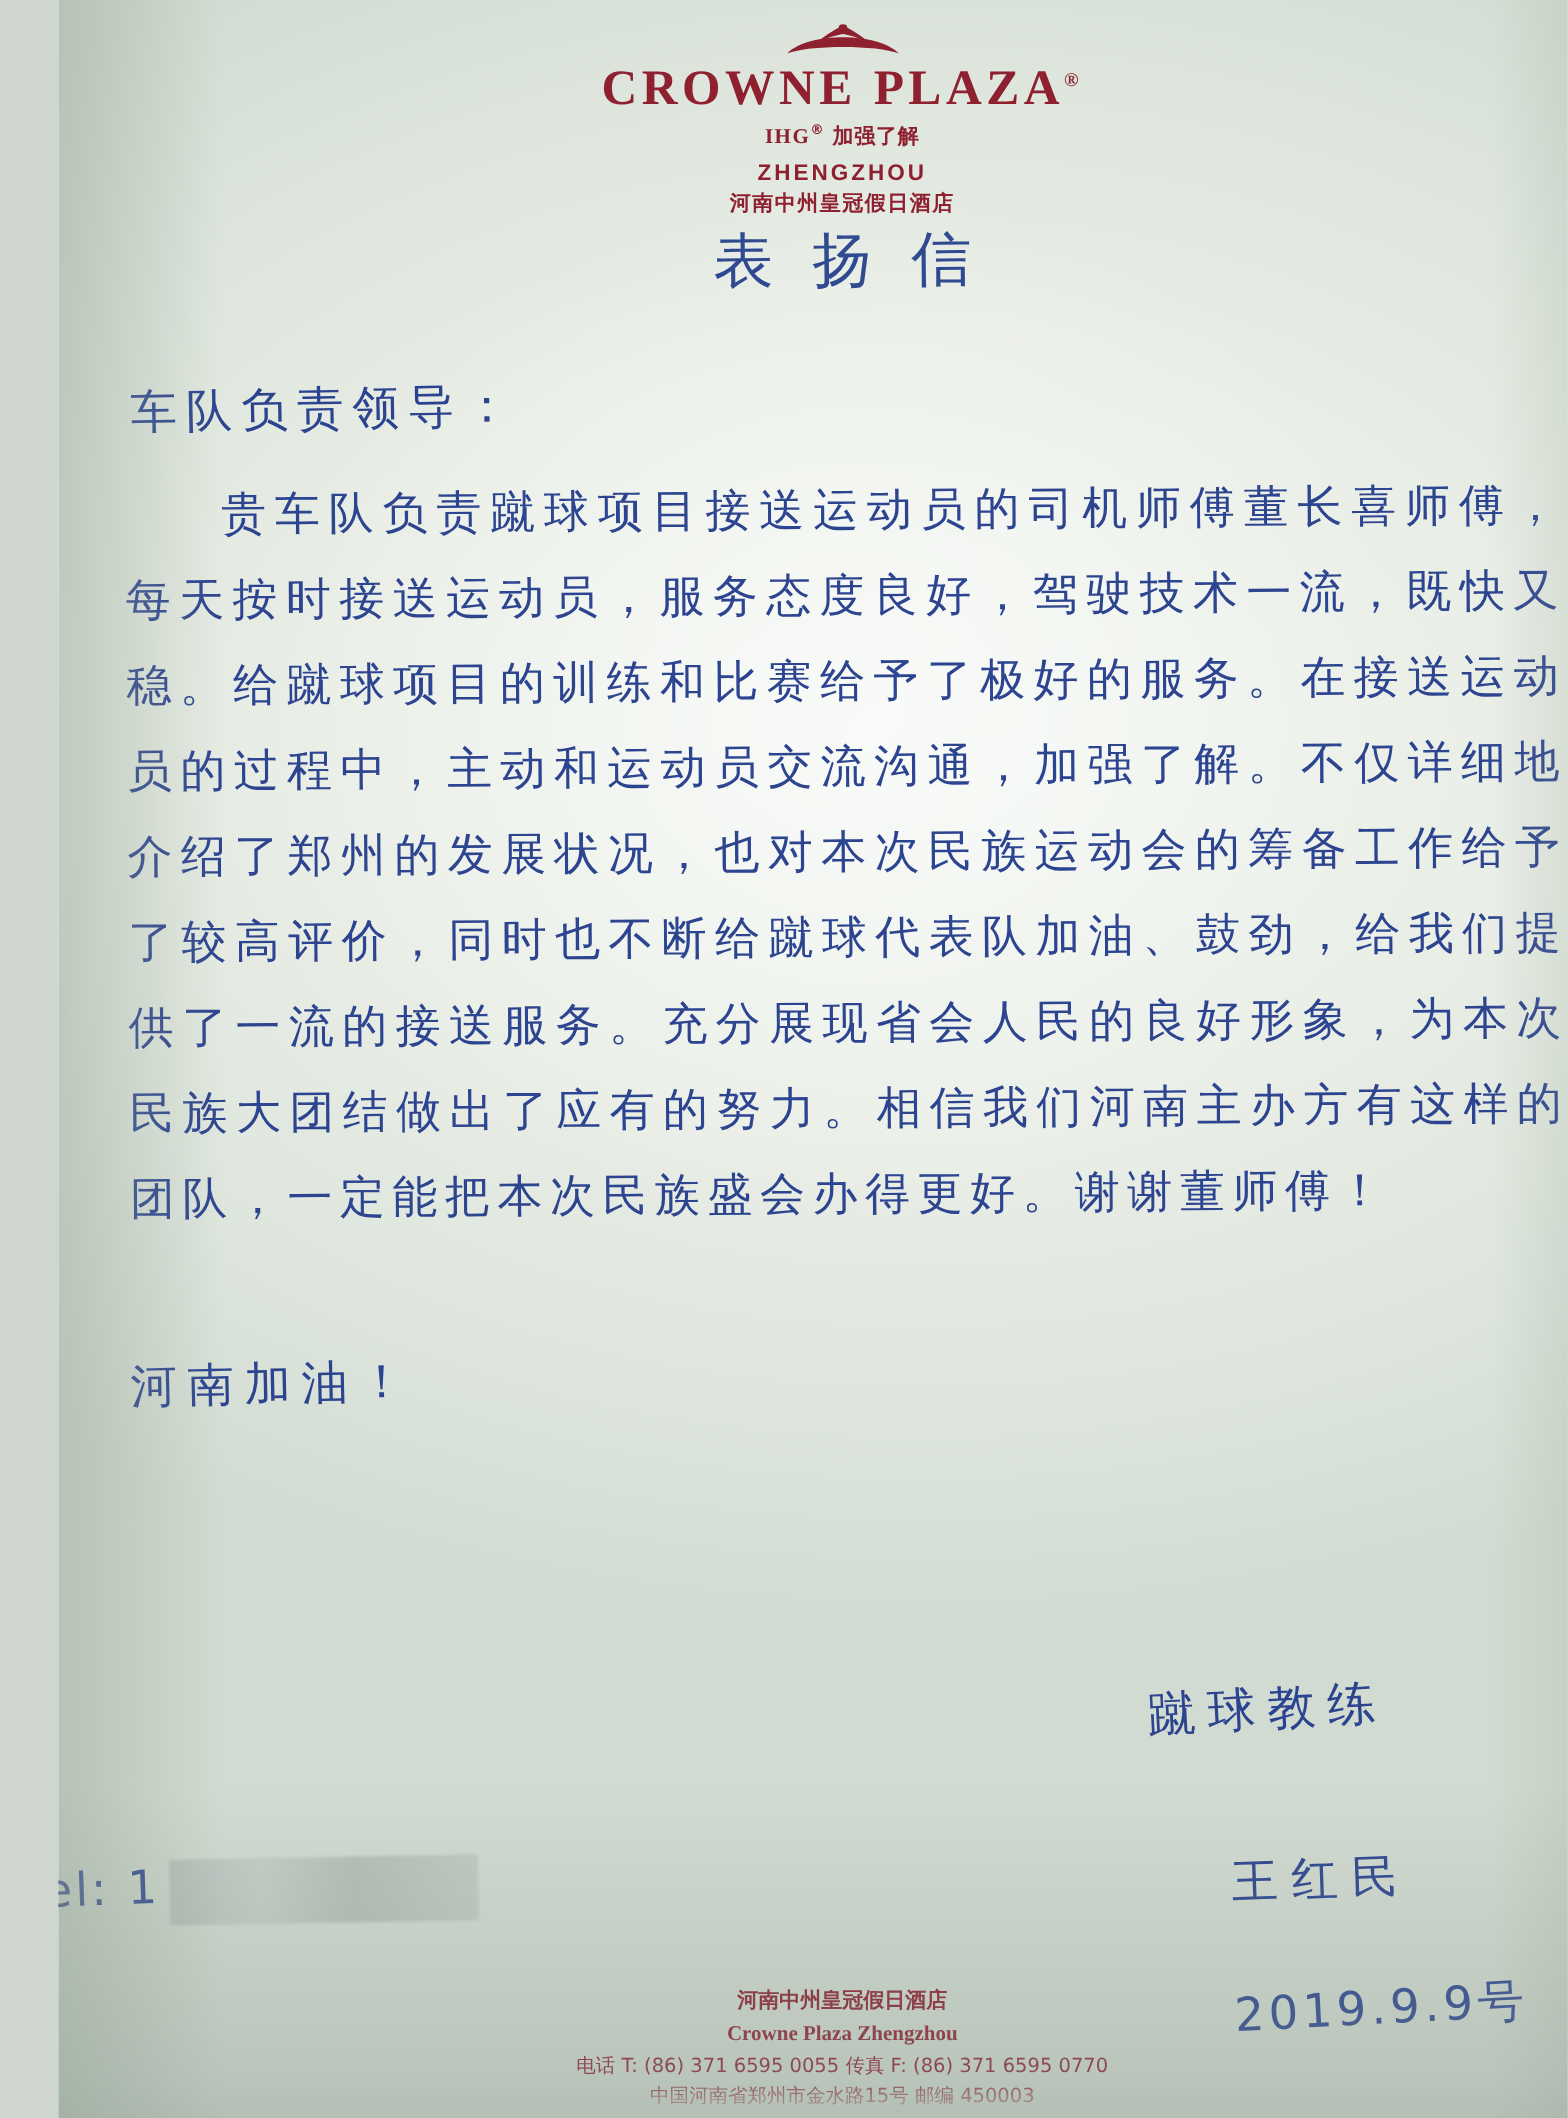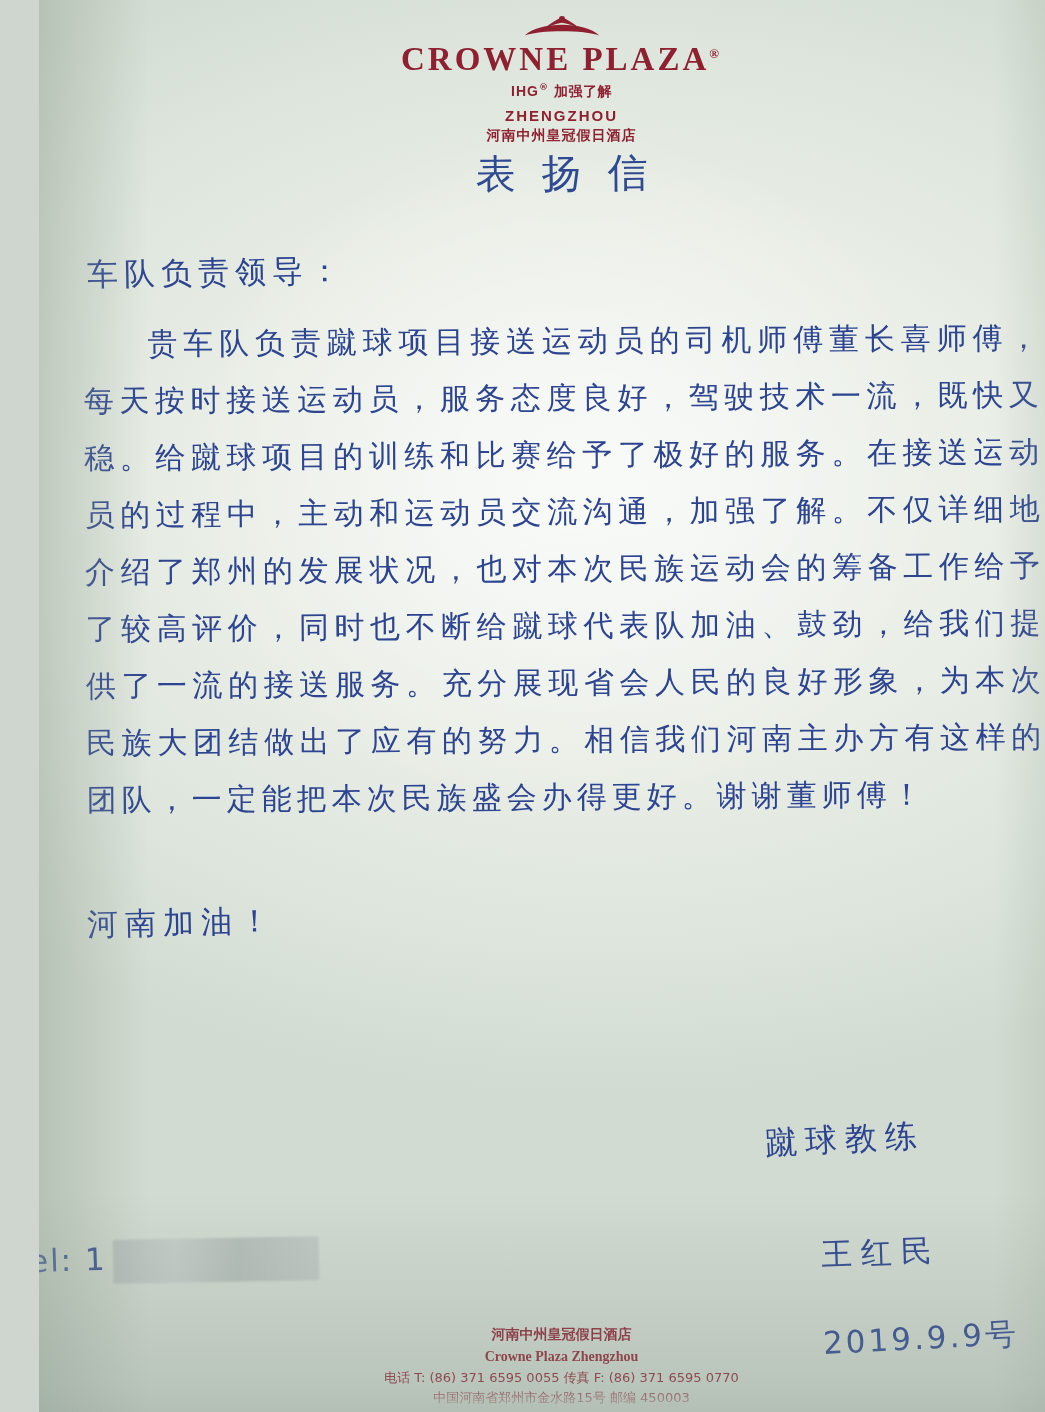--- a/index.html
+++ b/index.html
@@ -72,21 +72,21 @@
     vertical-align: super;
   }
   .brand-sub {
     margin-top: 5px;
     font-size: 14px;
     font-weight: 700;
     color: #8e2030;
     letter-spacing: 0.5px;
   }
   .brand-sub .ihg {
-    font-family: Liberation Sans, sans-serif;
+    font-family: Liberation Serif, serif;
     letter-spacing: 1px;
   }
   .brand-city {
     margin-top: 7px;
     font-family: "Liberation Sans", sans-serif;
     font-size: 15px;
     font-weight: 700;
     letter-spacing: 2px;
     color: #8e2030;
   }

